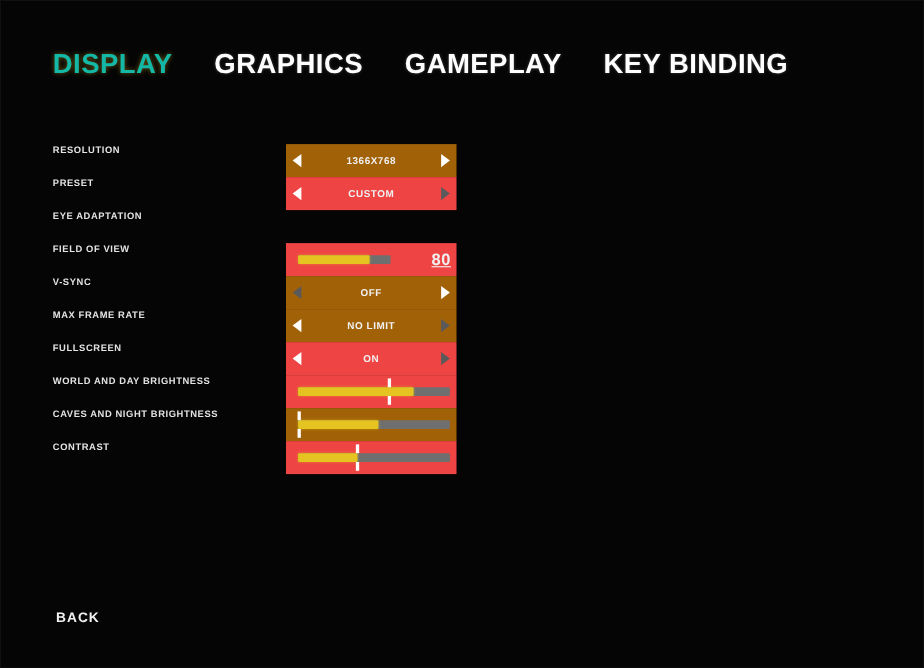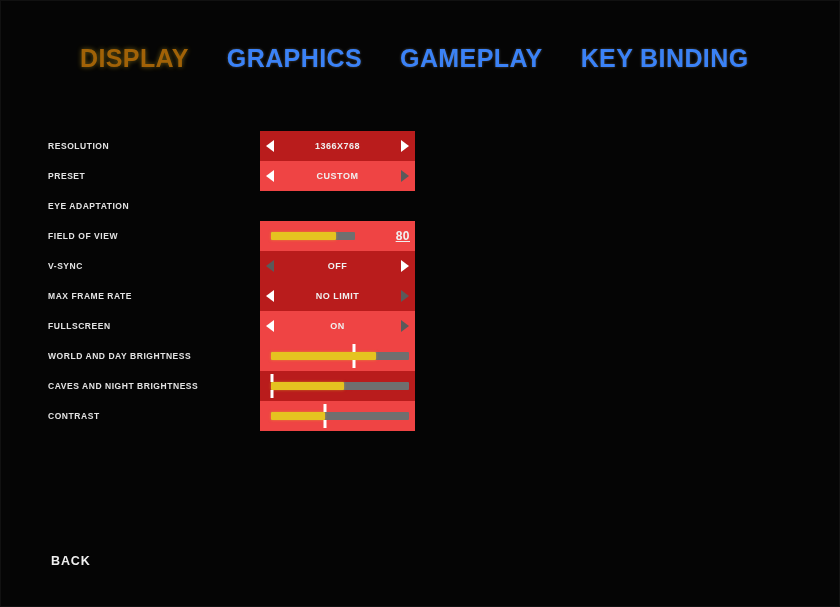--- a/index.html
+++ b/index.html
@@ -31,31 +31,30 @@
     display: flex;
     align-items: baseline;
     gap: 38px;
     white-space: nowrap;
   }
 
   .nav-tab {
     font-size: 25px;
     font-weight: bold;
     letter-spacing: 0.4px;
-    color: #3b82f6;
+    color: #ffffff;
     text-transform: uppercase;
     line-height: 1;
     cursor: pointer;
     text-shadow: 0 0 3px rgba(255,255,255,0.25);
   }
 
   .nav-tab.active {
-    color: #a16207;
+    color: #14b8a6;
     text-shadow: 0 0 5px rgba(232,194,39,0.45);
-    margin-left: 32px;
   }
 
   
   .section-title {
     position: absolute;
     left: 47px;
     top: 94px;
     font-size: 13.5px;
     font-weight: bold;
     letter-spacing: 0.6px;
@@ -69,21 +68,21 @@
     position: absolute;
     left: 47px;
     top: 130px;
     width: 367px;
   }
 
   .row {
     position: relative;
     height: 30px;
     display: flex;
-    align-items: center;
+    align-items: flex-start;
   }
 
   .row-label {
     width: 212px;
     flex: none;
     font-size: 8.5px;
     font-weight: bold;
     letter-spacing: 0.55px;
     color: #e3e3e3;
     text-transform: uppercase;
@@ -92,21 +91,21 @@
 
   
   .control {
     position: relative;
     width: 155px;
     height: 30px;
     flex: none;
     display: flex;
     align-items: center;
     justify-content: center;
-    background: #b91c1c;
+    background: #a16207;
   }
 
   .control.alt { background: #ef4444; }
 
   
   .arrow {
     position: absolute;
     top: 50%;
     transform: translateY(-50%);
     width: 0;
@@ -185,21 +184,21 @@
     width: 3px;
     height: 8px;
     background: #ffffff;
   }
   .tick::before { top: 0; }
   .tick::after  { bottom: 0; }
 
   .slider-value {
     position: absolute;
     right: 5px;
-    font-size: 12px;
+    font-size: 15px;
     font-weight: bold;
     color: #f0f0f0;
     letter-spacing: 0.5px;
     text-decoration: underline;
   }
 
   
   .back-button {
     position: absolute;
     left: 50px;

